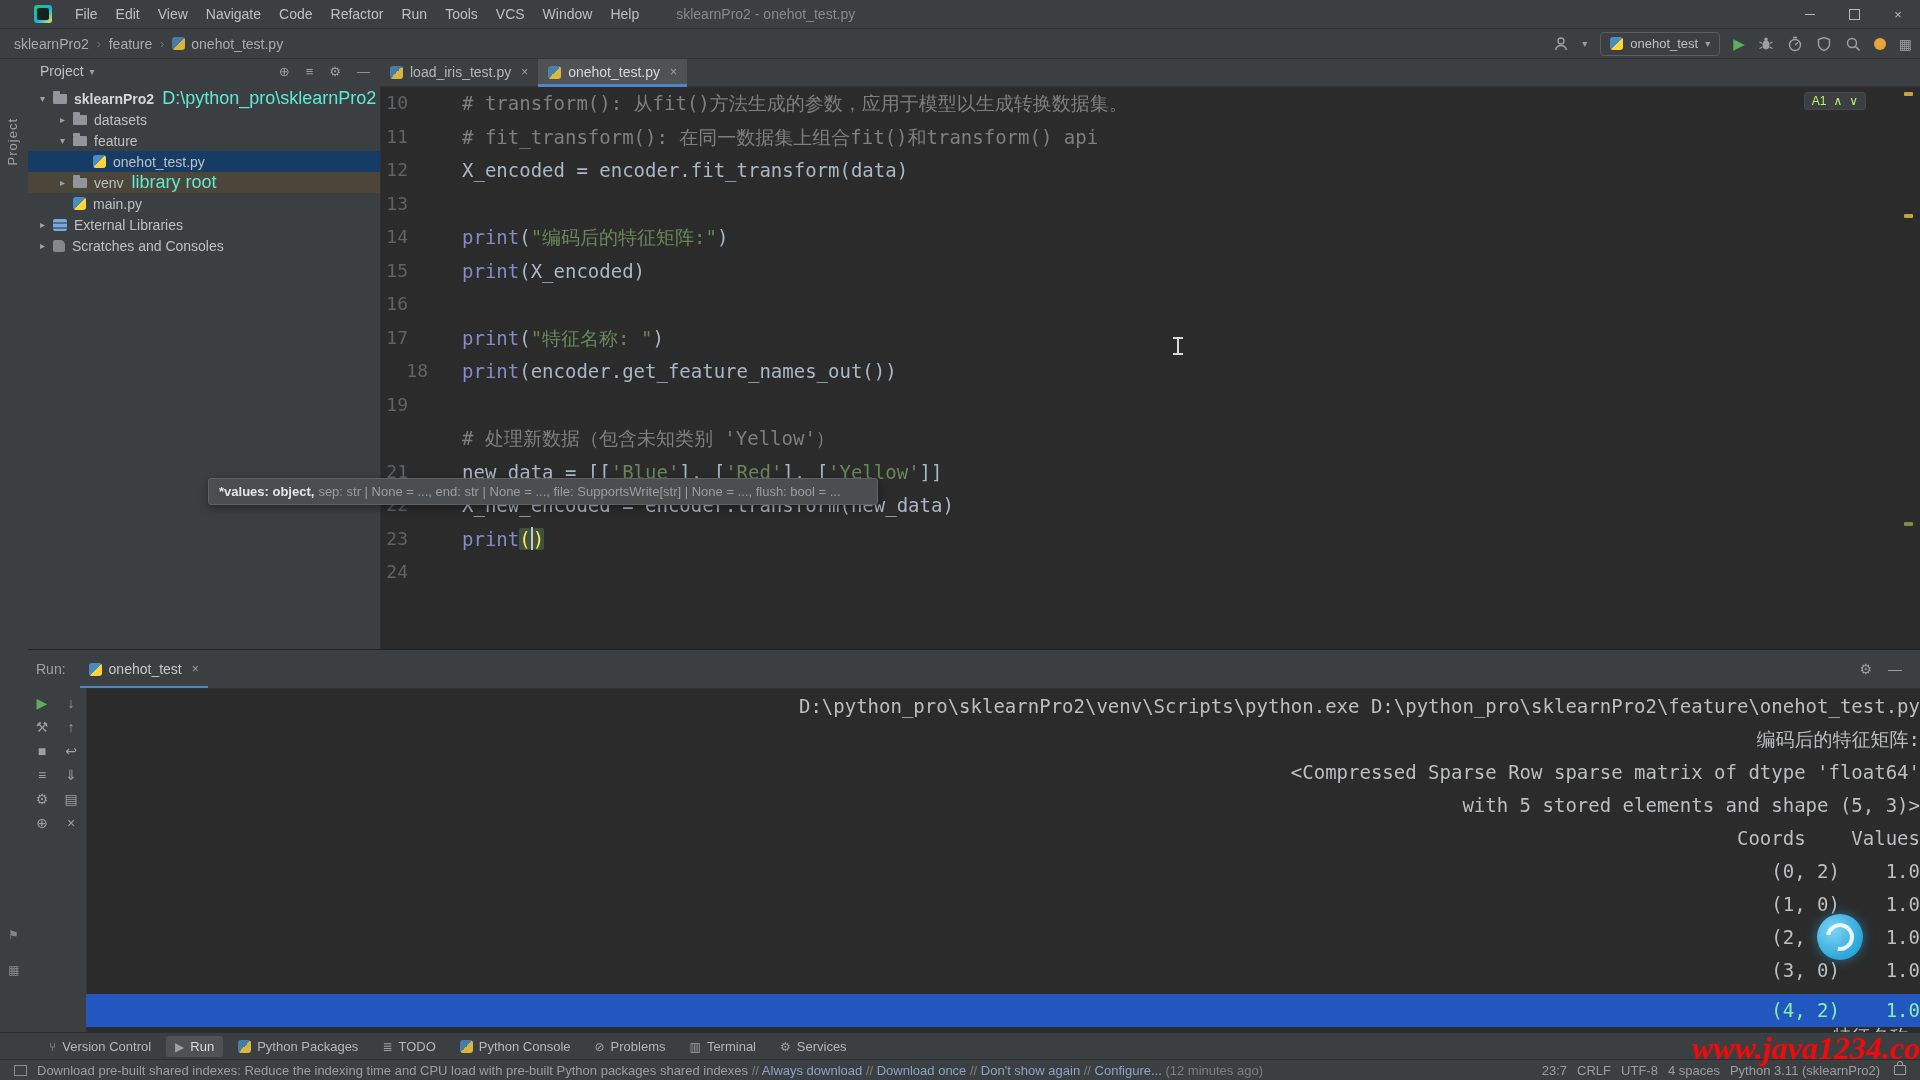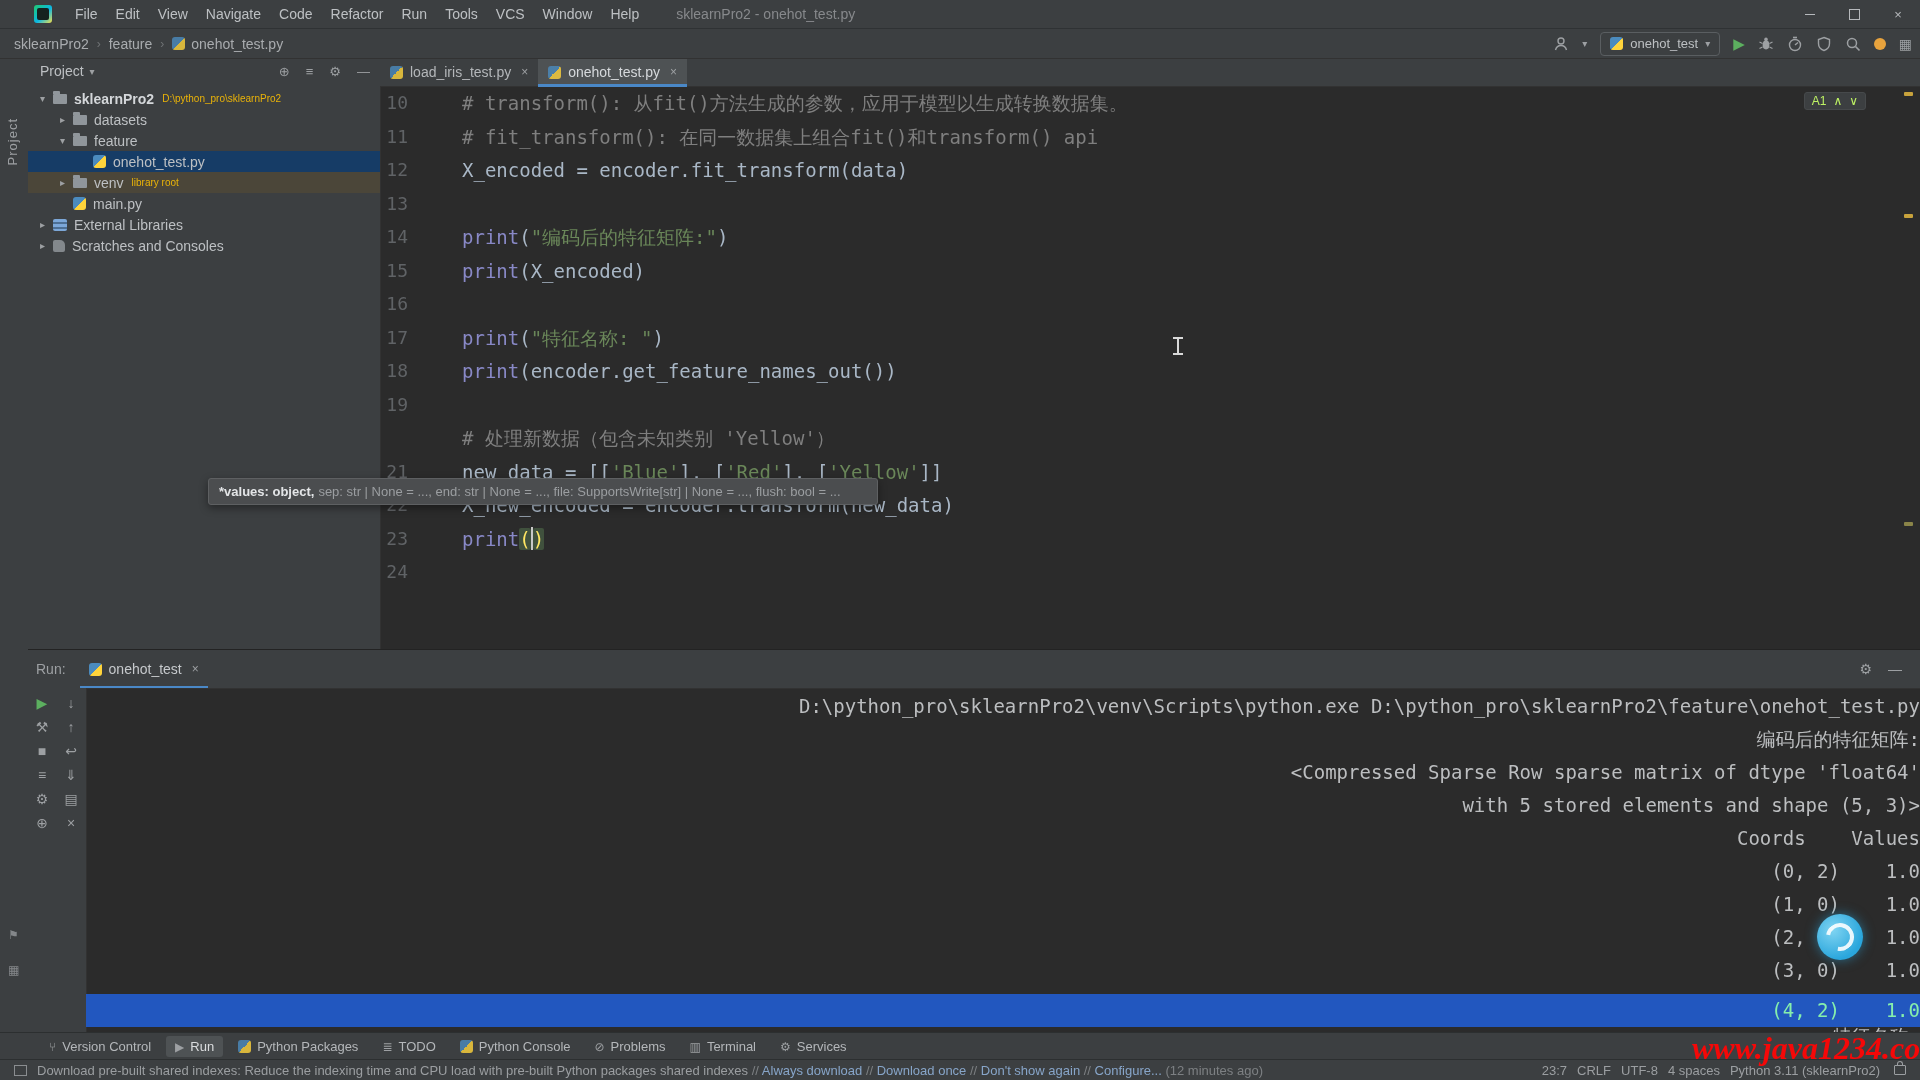--- a/index.html
+++ b/index.html
@@ -55,21 +55,21 @@
   .proj-head{height:26px;display:flex;align-items:center;padding:0 10px 0 12px;color:#bdc0c3;font-size:14px;}
   .proj-head .hdico{color:#9da0a3;font-size:13px;margin-left:16px;}
   .proj-head .spacer{flex:1;}
   .tree{position:absolute;top:30px;left:0;right:0;}
   .trow{height:21px;display:flex;align-items:center;font-size:14px;color:#bdc0c3;white-space:nowrap;}
   .trow.sel{background:#163c66;}
   .trow.venv{background:#4b4639;}
   .chev{width:13px;color:#9da0a3;font-size:10px;text-align:center;margin-right:4px;flex:none;}
   .trow .pyico{margin-right:7px;}
   .tlabel.bold{font-weight:bold;color:#d4d7da;}
-  .hint{color:#eab308;font-size:10px;margin-left:8px;}
+  .hint{color:#5eead4;font-size:18px;margin-left:8px;}
   
   .tabsrow{position:absolute;left:380px;top:58px;right:0;height:28px;background:#3c3f41;
            border-bottom:1px solid #323232;display:flex;z-index:6;}
   .tab{display:flex;align-items:center;gap:7px;padding:0 10px;font-size:14px;color:#b4b7ba;position:relative;}
   .tab.active{background:#4e5254;color:#d6d9dc;}
   .tab.active::after{content:"";position:absolute;left:0;right:0;bottom:-1px;height:3px;background:#4a88c7;}
   .tabx{color:#9da0a3;font-size:12px;margin-left:3px;}
   
   .editor{position:absolute;left:380px;top:86px;right:0;height:563px;background:#2b2b2b;overflow:hidden;z-index:4;}
   .gnum{position:absolute;left:0;width:28px;text-align:right;height:34px;line-height:34px;color:#606366;
@@ -305,21 +305,21 @@
   <div class="editor">
     <div id="gutterC">
         <div class="gnum" style="top: 0px;">10</div>
         <div class="gnum" style="top: 34px;">11</div>
         <div class="gnum" style="top: 67px;">12</div>
         <div class="gnum" style="top: 101px;">13</div>
         <div class="gnum" style="top: 134px;">14</div>
         <div class="gnum" style="top: 168px;">15</div>
         <div class="gnum" style="top: 201px;">16</div>
         <div class="gnum" style="top: 235px;">17</div>
-        <div class="gnum" style="top: 268px;">18</div>
+        <div class="gnum" style="top: 268px; padding-left: 20px;">18</div>
         <div class="gnum" style="top: 302px;">19</div>
         <div class="gnum" style="top: 335px; margin-top: 48px;">20</div>
         <div class="gnum" style="top: 369px;">21</div>
         <div class="gnum" style="top: 402px;">22</div>
         <div class="gnum" style="top: 436px;">23</div>
         <div class="gnum" style="top: 469px;">24</div>
       </div>
     <div id="codeC">
         <div class="eline" style="top: 0px;"><span class="seg-c"># transform(): 从fit()方法生成的参数，应用于模型以生成转换数据集。</span></div>
         <div class="eline" style="top: 34px;"><span class="seg-c"># fit_transform(): 在同一数据集上组合fit()和transform() api</span></div>

